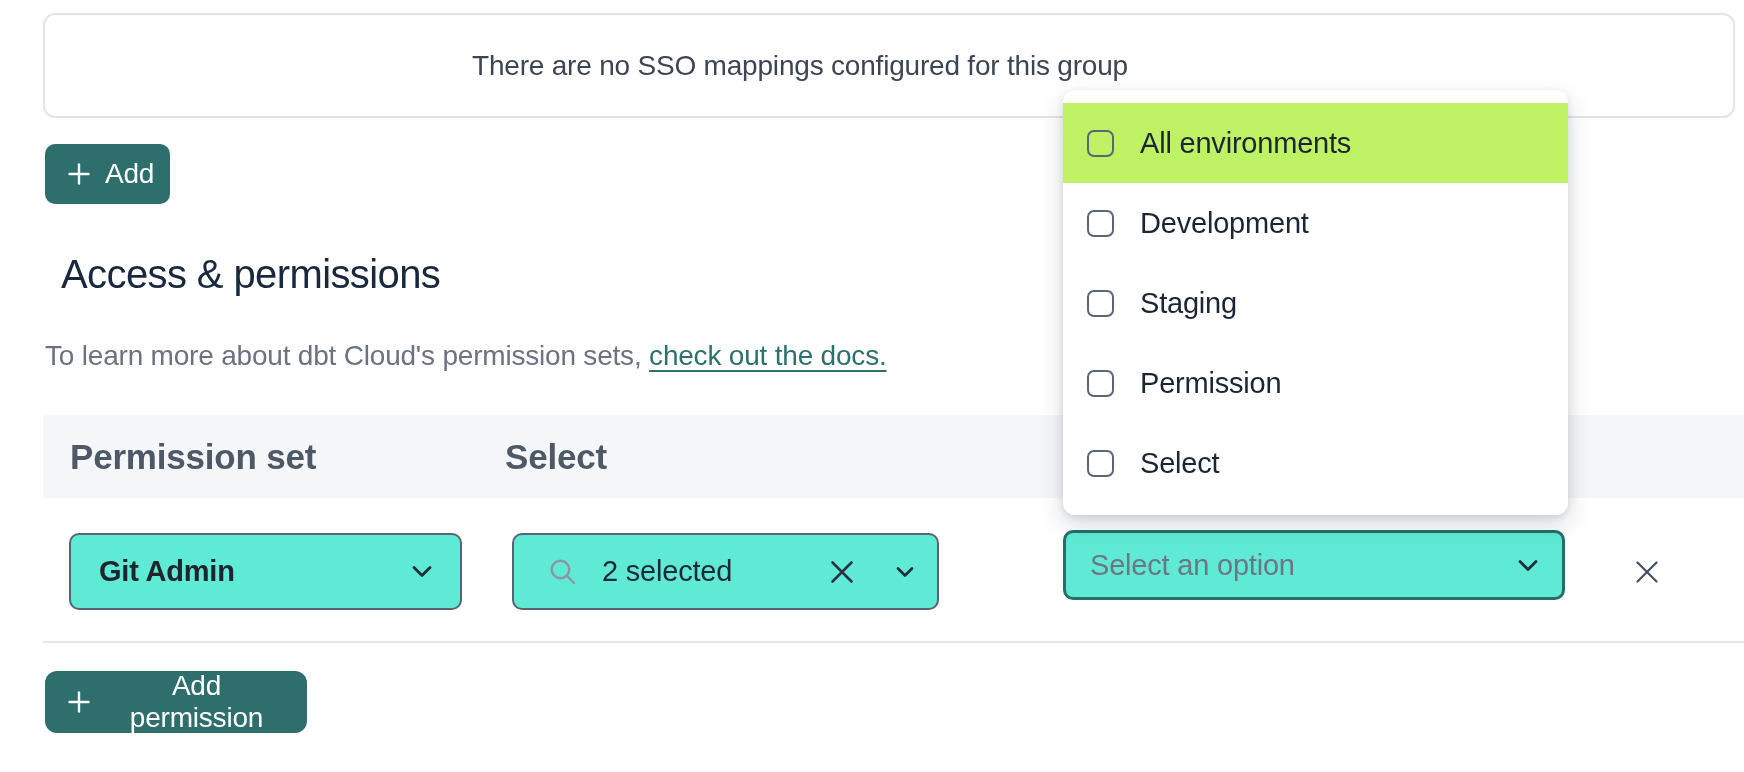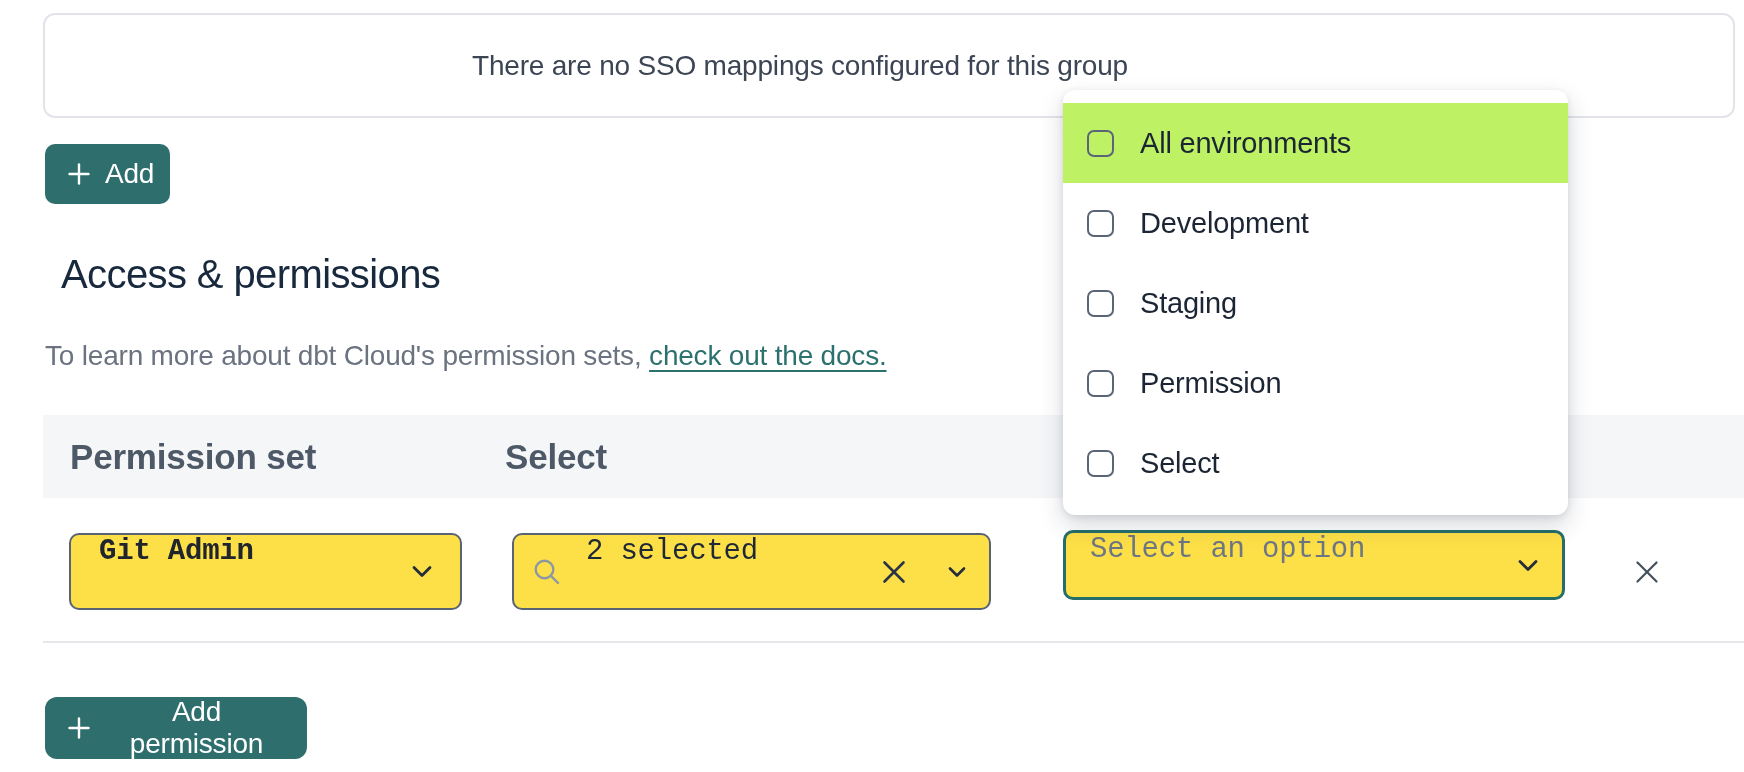--- a/index.html
+++ b/index.html
@@ -20,21 +20,21 @@
   }
   .sso-box span{font-size:28px;color:#3c4554;}
 
   
   .teal-btn{
     position:absolute;display:flex;align-items:center;box-sizing:border-box;
     background:#2e6f6e;border:none;border-radius:10px;color:#fff;cursor:pointer;
     font-family:inherit;font-size:28px;padding:0 22px;gap:14px;letter-spacing:-0.2px;
   }
   #btn-add{left:45px;top:144px;width:125px;height:60px;}
-  #btn-add-permission{left:45px;top:671px;width:262px;height:62px;border-radius:12px;gap:17px;margin-top:26px;}
+  #btn-add-permission{left:45px;top:671px;width:262px;height:62px;border-radius:12px;gap:17px;}
   .plus-icon{display:flex;align-items:center;}
 
   
   h1.section-title{
     position:absolute;left:61px;top:252px;margin:0;
     font-size:40px;font-weight:400;color:#18293e;letter-spacing:-0.6px;
   }
   .section-desc{
     position:absolute;left:45px;top:340px;margin:0;font-size:28px;color:#6b7280;
   }
@@ -48,27 +48,27 @@
   }
   .thead .col{
     position:absolute;top:50%;transform:translateY(-50%);
     font-size:35px;font-weight:700;color:#4e5968;letter-spacing:-0.2px;
   }
   .col-permission{left:27px;}
   .col-project{left:462px;}
 
   
   .select{
-    position:absolute;box-sizing:border-box;background:#fde047;
+    position:absolute;box-sizing:border-box;background:#5eead4;
     border:2px solid #5a6373;border-radius:10px;
-    display:flex;cursor:pointer;font-family:Liberation Mono, monospace;
+    display:flex;align-items:center;cursor:pointer;
   }
   #sel-permission{left:69px;top:533px;width:393px;height:77px;padding:0 28px;}
   #sel-permission .value{font-size:29px;font-weight:700;color:#20252d;}
-  #sel-project{left:512px;top:533px;width:479px;height:77px;padding:0 23px 0 18px;}
+  #sel-project{left:512px;top:533px;width:427px;height:77px;padding:0 23px 0 34px;}
   #sel-project .value{font-size:29px;color:#1e2836;margin-left:24px;}
   #sel-env{
     left:1063px;top:530px;width:502px;height:70px;border:3px solid #256e6a;padding:0 24px;
   }
   #sel-env .placeholder{font-size:29px;color:#6e7684;}
   .chev{margin-left:auto;display:flex;align-items:center;}
   .clear-x{margin-left:auto;display:flex;align-items:center;cursor:pointer;}
   #sel-project .chev{margin-left:40px;}
   .search-ic{display:flex;align-items:center;}
 

